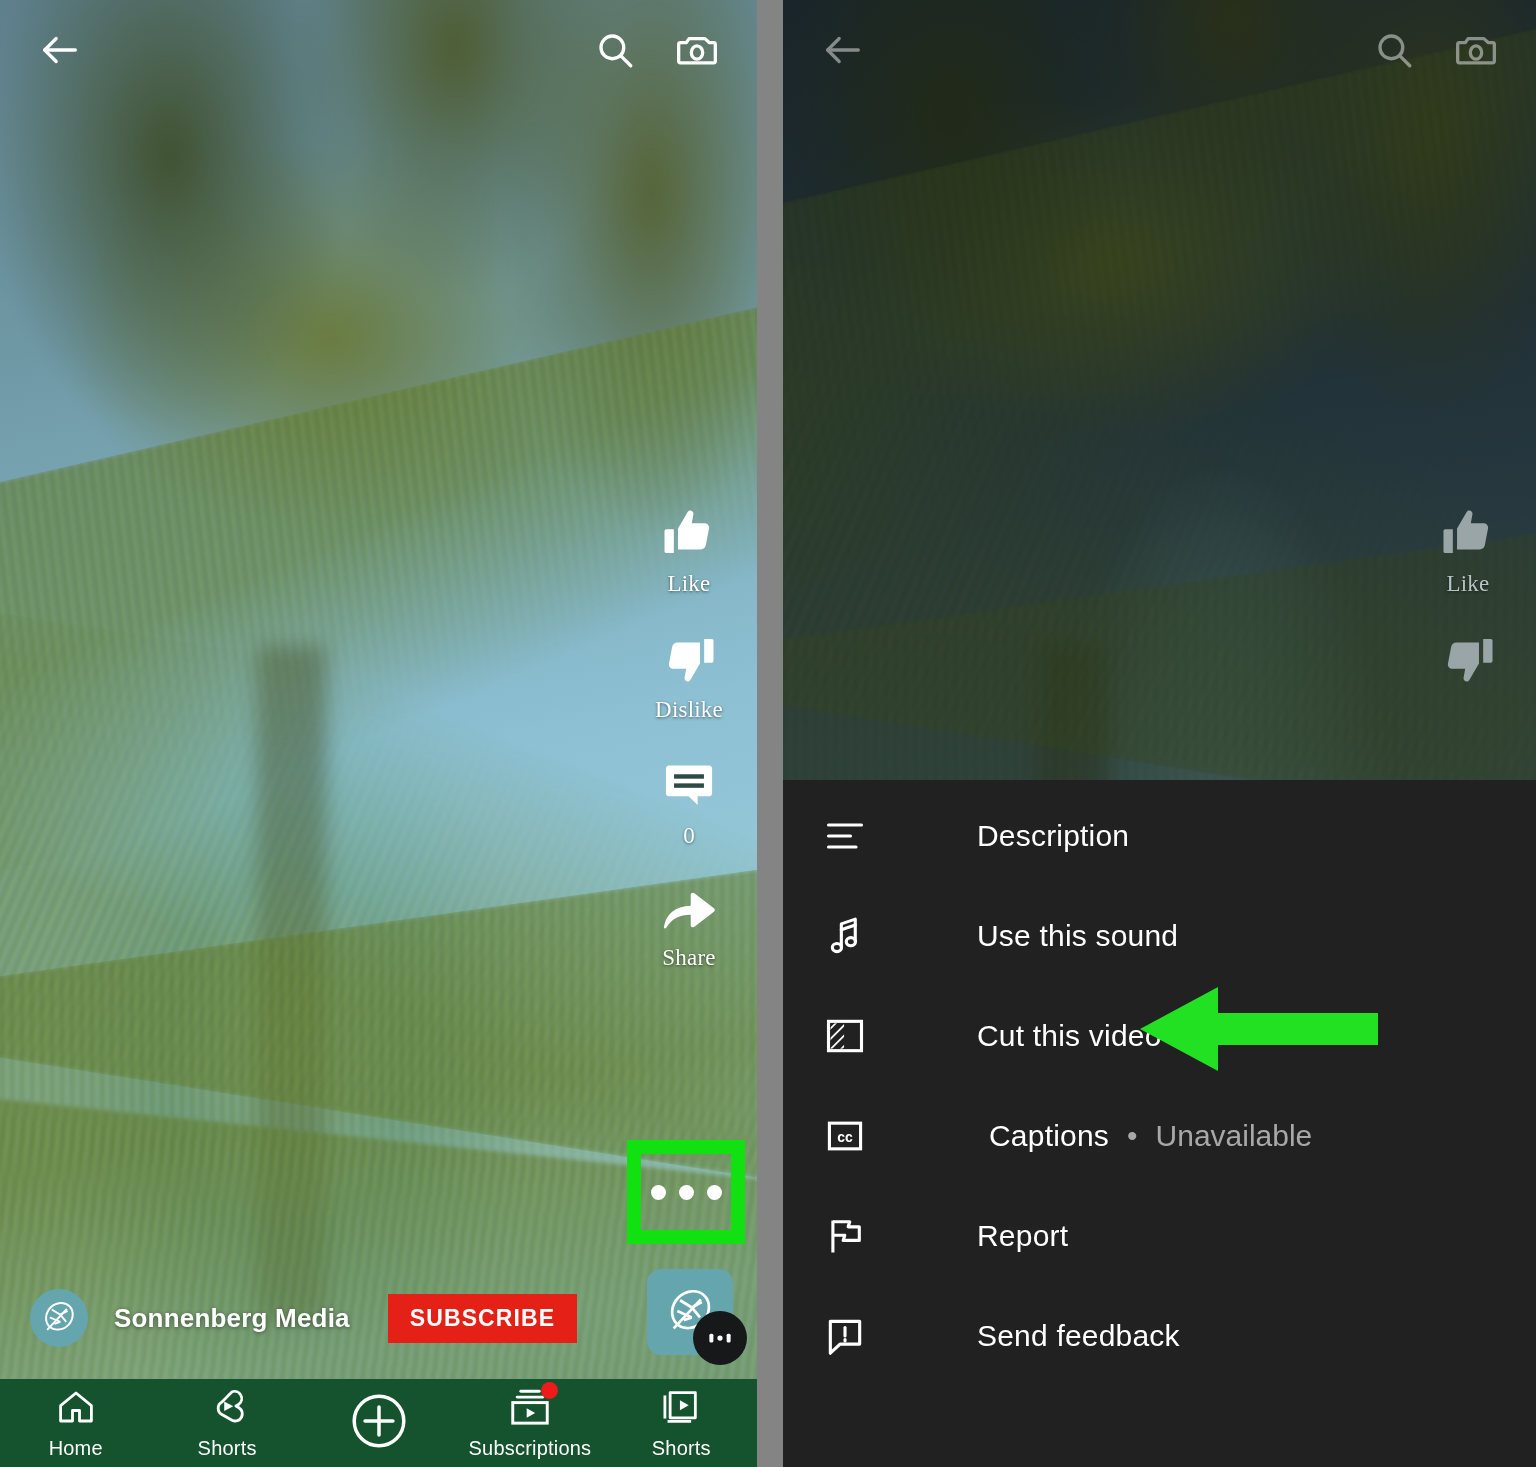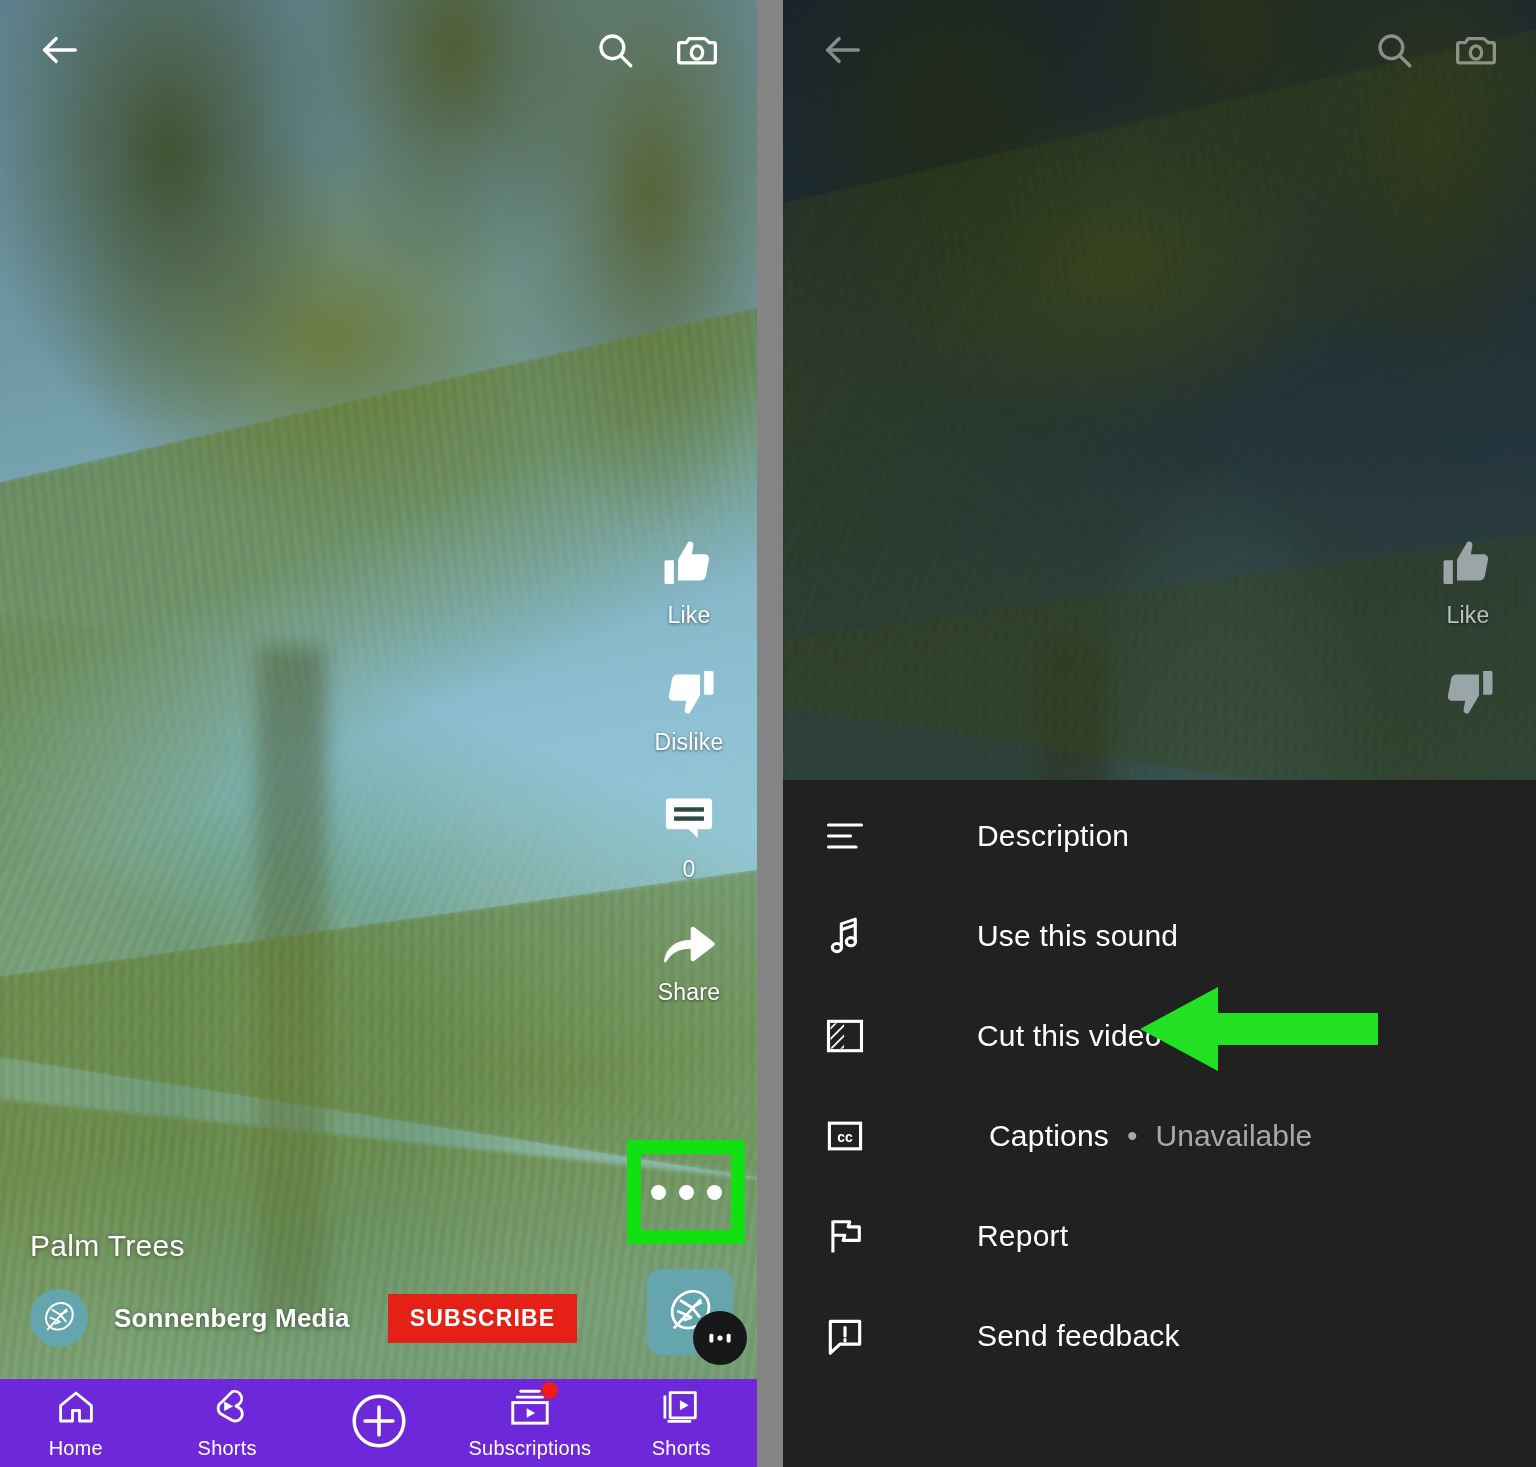--- a/index.html
+++ b/index.html
@@ -83,22 +83,22 @@
     position: absolute; top: 0; left: 0; right: 0; height: 100px;
     display: flex; align-items: center; padding: 0 28px; z-index: 6;
   }
   .topbar .spacer { flex: 1; }
   .icon-btn { width: 64px; height: 64px; display: flex; align-items: center; justify-content: center; }
   .icon-btn svg { display: block; }
   .dimmed-ui { opacity: .52; }
 
   
   .rail {
-    position: absolute; right: 12px; top: 536px; width: 112px; z-index: 5;
-    display: flex; flex-direction: column; align-items: center;
+    position: absolute; right: 12px; top: 505px; width: 112px; z-index: 5;
+    display: flex; flex-direction: column; align-items: center; font-family: Liberation Serif, serif;
   }
   .rail-item { display: flex; flex-direction: column; align-items: center; margin-bottom: 34px; }
   .rail-item .lbl {
     color: #fff; font-size: 23px; margin-top: 6px; letter-spacing: .2px;
     text-shadow: 0 1px 3px rgba(0,0,0,.55);
   }
   .rail.alt .rail-item .lbl { color: #b9c2c4; }
 
   
   .more-wrap { position: absolute; right: 12px; top: 1140px; z-index: 7; }
@@ -253,21 +253,20 @@
       <div class="more-highlight" style="--hl: #11e011;">
         <div class="dots">
           <span class="dot"></span>
           <span class="dot"></span>
           <span class="dot"></span>
         </div>
       </div>
     </div>
 
     <div class="meta">
-      <div class="vid-title">Palm Trees</div>
       <div class="channel-row">
         <div class="avatar" style="background: rgb(101, 165, 173);">
           <svg width="42" height="42" viewBox="0 0 32 32" fill="none" stroke="#fff" stroke-width="1.5" stroke-linejoin="round">
             <path d="M24 7c3.6 3.6 3.2 10.2-1 14.4C18.8 25.6 12.2 26 8.6 22.4 5 18.8 5.4 12.2 9.6 8 13.8 3.8 20.4 3.4 24 7z"></path>
             <path d="M7 25L22 9"></path>
               <path d="M10.5 9.5l6.5 4"></path>
               <path d="M9 15.5l8 3.5"></path>
               <path d="M17 13.5l4.5 5.5"></path>
               <path d="M17 13.5l5.5-3"></path>
               <path d="M12.5 20.5l4.5-1.5"></path>
@@ -292,21 +291,21 @@
       </div>
       <div class="sound-badge">
         <svg width="30" height="30" viewBox="0 0 24 24" fill="#fff">
             <rect x="3.5" y="8.5" width="3.2" height="7" rx="1.2"></rect>
             <circle cx="12" cy="12" r="2.1"></circle>
             <rect x="17.3" y="8.5" width="3.2" height="7" rx="1.2"></rect>
           </svg>
       </div>
     </div>
 
-    <div class="bottomnav" style="background: #6d28d9;">
+    <div class="bottomnav" style="background: #14532d;">
       <div class="nav-item">
         <span>
           <svg width="42" height="42" viewBox="0 0 24 24" fill="none" stroke="#fff" stroke-width="1.6" stroke-linejoin="round">
               <path d="M3.2 11.2L12 4l8.8 7.2V20H14v-6h-4v6H3.2z"></path>
             </svg>
         </span>
         <span class="nav-lbl">Home</span>
       </div>
       <div class="nav-item">
         <span>

